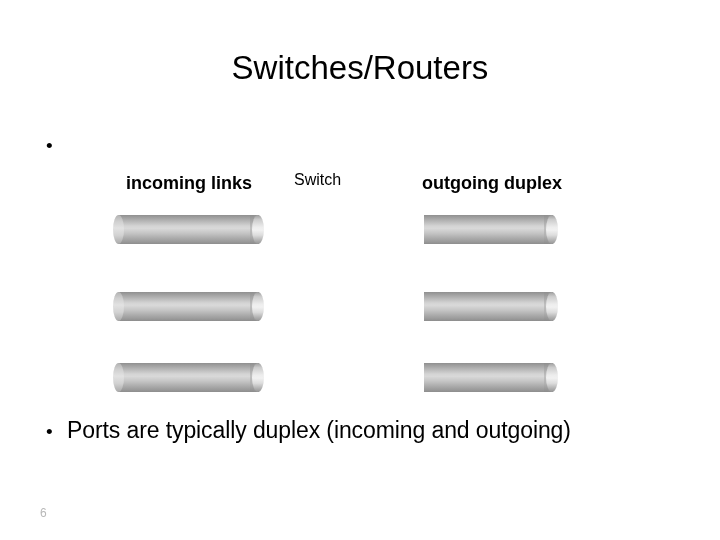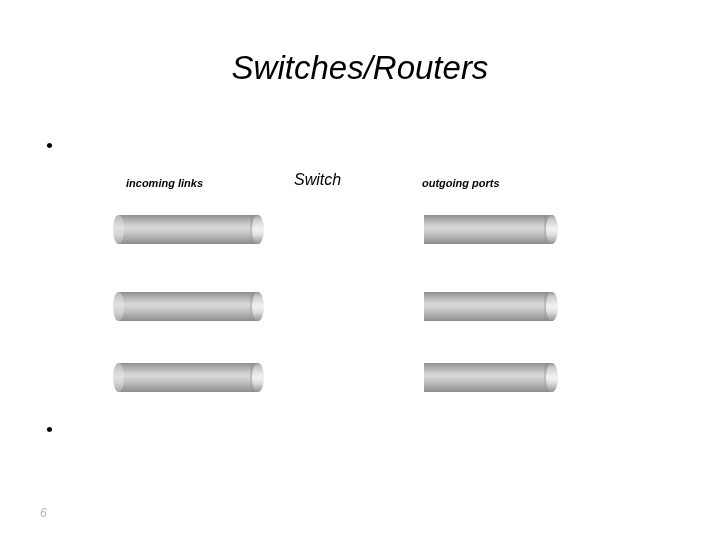--- a/index.html
+++ b/index.html
@@ -9,21 +9,20 @@
   }
   body {
     font-family: "Liberation Sans", sans-serif;
   }
   #slide {
     position: relative;
     width: 720px;
     height: 540px;
     background: #ffffff;
     overflow: hidden;
-    font-style: italic;
   }
 
   
   #slide-title {
     position: absolute;
     left: 0;
     top: 48px;
     width: 720px;
     text-align: center;
     font-size: 33px;
@@ -55,21 +54,21 @@
   }
   .bullet-text {
     letter-spacing: -0.1px;
   }
   #bullet-1 { left: 37px; top: 132px; }
   #bullet-2 { left: 37px; top: 416px; }
 
   
   .diagram-label {
     position: absolute;
-    font-size: 11px;
+    font-size: 18px;
     font-weight: 700;
     color: #000000;
     white-space: nowrap;
     line-height: 16px;
   }
   #label-incoming { left: 126px; top: 175px; }
   #label-outgoing { left: 422px; top: 175px; }
   #label-switch {
     left: 294px;
     top: 172px;
@@ -184,21 +183,21 @@
   <div id="slide-title">Switches/Routers</div>
 
   <div class="bullet-row" id="bullet-1">
     <span class="bullet-mark">•</span>
   </div>
 
   <div class="diagram-label" id="label-incoming">incoming links</div>
 
   <div class="diagram-label" id="label-switch">Switch</div>
 
-  <div class="diagram-label" id="label-outgoing">outgoing ports</div>
+  <div class="diagram-label" id="label-outgoing">outgoing duplex</div>
 
   <div class="cyl left-col" id="cyl-r1-a">
     <div class="body"></div>
     <div class="rim-right"></div>
     <div class="cap-left"></div>
     <div class="cap-right"></div>
   </div>
   <div class="cyl left-col" id="cyl-r2-a">
     <div class="body"></div>
     <div class="rim-right"></div>
@@ -223,17 +222,18 @@
     <div class="cap-right"></div>
   </div>
   <div class="cyl right-col" id="cyl-r3-b">
     <div class="body"></div>
     <div class="rim-right"></div>
     <div class="cap-right"></div>
   </div>
 
   <div class="bullet-row" id="bullet-2">
     <span class="bullet-mark">•</span>
+    <span class="bullet-text">Ports are typically duplex (incoming and outgoing)</span>
   </div>
 
   <div id="page-number">6</div>
 
 </div>
 
 </body></html>

